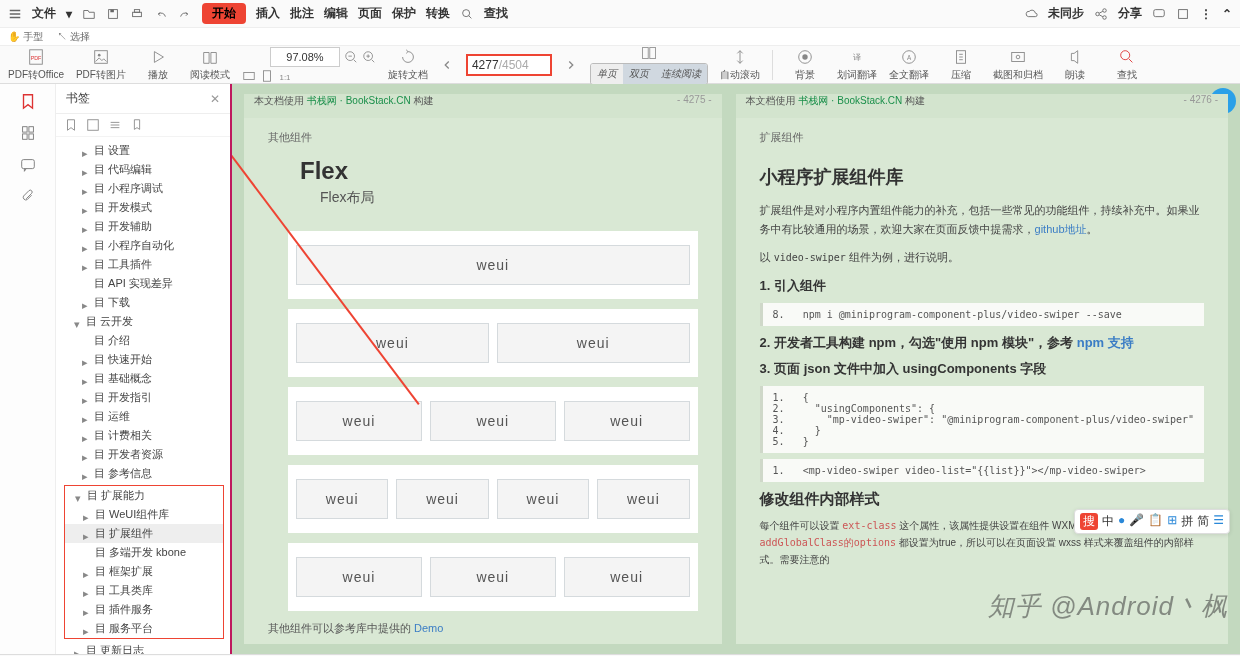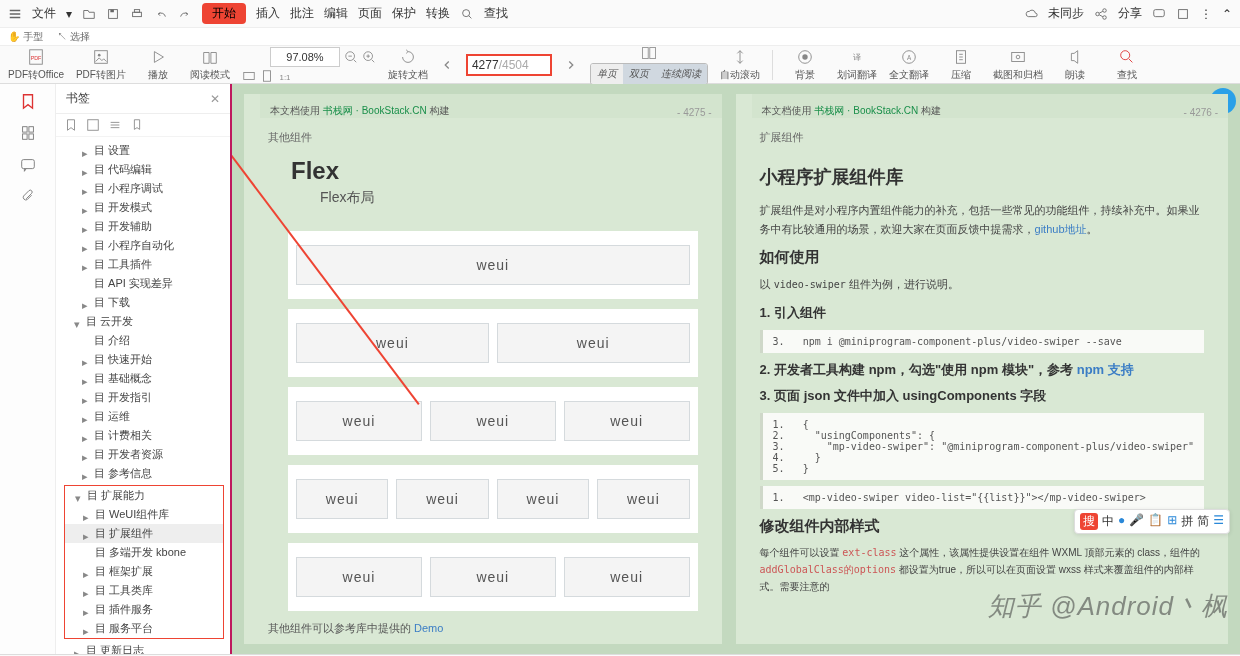--- a/index.html
+++ b/index.html
@@ -1,20 +1,20 @@
 <!DOCTYPE html>
 <html><head>
 <meta charset="utf-8">
 <style>
 * { margin:0; padding:0; box-sizing:border-box; font-family:"Microsoft YaHei",sans-serif; }
 body { width:1240px; height:656px; background:#fff; overflow:hidden; font-size:12px; color:#333; }
 .menubar { height:28px; display:flex; align-items:center; padding:0 8px; gap:6px; border-bottom:1px solid #eee; background:#fafafa;}
 .menubar .left { display:flex; align-items:center; gap:10px;}
 .menubar .right { margin-left:auto; display:flex; align-items:center; gap:10px; color:#666;}
-.mi { font-size:12px; color:#333; cursor:pointer;}
+.mi { font-size:12px; color:#333; cursor:pointer;font-weight:bold;}
 .mi.active { background:#e43; color:#000000; padding:2px 10px; border-radius:4px;}
 .icn { width:14px; height:14px; display:inline-block; color:#666;}
 .toolbar { height:38px; display:flex; align-items:center; padding:4px 8px; gap:12px; border-bottom:1px solid #ddd; background:#fafafa;}
 .tbtn { display:flex; flex-direction:column; align-items:center; font-size:10px; color:#555; gap:2px; min-width:40px;}
 .tbtn .ic { width:18px; height:18px; color:#888;}
 .tbtn-row { display:flex; align-items:center; gap:4px;}
 .zoombox { width:70px; height:20px; border:1px solid #ccc; display:flex; align-items:center; justify-content:center; font-size:11px; background:#fff;margin-left:28px;}
 .pagebox { width:86px; height:22px; border:2px solid #e43; display:flex; align-items:center; font-size:12px; background:#fff; padding:0 4px;}
 .pagebox .cur { color:#333;}
 .pagebox .tot { color:#aaa;}
@@ -30,27 +30,27 @@
 .sb-head { display:flex; align-items:center; justify-content:space-between; padding:6px 10px; font-size:12px; color:#444; border-bottom:1px solid #eee;}
 .sb-tools { padding:4px 8px; display:flex; gap:8px; color:#888; border-bottom:1px solid #f3f3f3;}
 .tree { flex:1; overflow:auto; padding:4px 0 4px 8px; font-size:11px; color:#444;}
 .tree .nd { display:flex; align-items:center; padding:2px 2px 2px 10px; gap:4px; cursor:pointer; white-space:nowrap;}
 .tree .nd .ar { width:8px; height:8px; color:#888;}
 .tree .lv1 { padding-left:18px;}
 .tree .sel { background:#eee;}
 .redbox { border:1px solid #e43;}
 .content { flex:1; background:#c3d9bf; display:flex; gap:14px; padding:10px 12px; overflow:hidden; position:relative;}
 .page { flex:1; background:#d9e8d4; display:flex; flex-direction:column; position:relative;}
-.phead { height:24px; display:flex; align-items:flex-end; justify-content:space-between; padding:0 10px; font-size:10px; background:#d3e4ce;margin-left:16px;}
+.phead { height:24px; display:flex; align-items:flex-start; justify-content:space-between; padding:0 10px; font-size:10px; background:#d3e4ce;}
 .phead .src { color:#555;}
 .phead .src b { color:#1a8f4a; font-weight:normal;}
 .phead .pn { color:#999;}
 .pbody { flex:1; padding:12px 24px; overflow:hidden; font-size:12px; color:#333;}
 .p-left .sec { font-size:11px; color:#666;}
-.p-left h1 { font-size:24px; font-weight:600; margin:12px 3px 4px;}
+.p-left h1 { font-size:24px; font-weight:600; margin:12px 12px 4px;}
 .p-left h3 { font-size:14px; font-weight:500; color:#555; margin-bottom:24px;margin-left:32px;}
 .flex-demo { background:#fff; display:flex; flex-wrap:wrap; gap:8px; padding:14px 8px; margin-bottom:10px;}
 .flex-demo .c { flex:1; min-width:70px; height:40px; border:1px solid #d5dadd; background:#f4f4f4; display:flex; align-items:center; justify-content:center; font-size:14px; color:#555; letter-spacing:1px;}
 .flex-demo.full .c { min-width:100%;}
 .flex-demo.half .c { min-width:45%;}
 .p-left .note { font-size:11px; color:#555; margin-top:6px;}
 .p-left .note a { color:#3b7dc5;}
 .p-right h2 { font-size:18px; font-weight:600; margin-bottom:12px;}
 .p-right p { font-size:11px; color:#444; line-height:1.7; margin-bottom:10px;}
 .p-right a { color:#3b7dc5;}
@@ -496,24 +496,23 @@
 
     <div class="page p-right">
       <div class="phead">
         <span class="src"><span>本文档使用</span> <b>书栈网 · BookStack.CN</b> <span>构建</span></span>
         <span class="pn">- 4276 -</span>
       </div>
       <div class="pbody">
         <div class="sec" style="font-size:11px;color:#666;margin-bottom:20px">扩展组件</div>
         <h2>小程序扩展组件库</h2>
         <p><span>扩展组件是对小程序内置组件能力的补充，包括一些常见的功能组件，持续补充中。如果业务中有比较通用的场景，欢迎大家在页面反馈中提需求，</span><a>github地址</a><span>。</span></p>
-        <h3 class="g">如何使用</h3>
         <p><span>以 </span><code>video-swiper</code><span> 组件为例，进行说明。</span></p>
         <h4>1. 引入组件</h4>
-        <div class="codebox">3.   npm i @miniprogram-component-plus/video-swiper --save</div>
+        <div class="codebox">8.   npm i @miniprogram-component-plus/video-swiper --save</div>
         <h4><span>2. 开发者工具构建 npm，勾选"使用 npm 模块"，参考 </span><a>npm 支持</a></h4>
         <h4>3. 页面 json 文件中加入 usingComponents 字段</h4>
         <div class="codebox">1.   {
 2.     "usingComponents": {
 3.       "mp-video-swiper": "@miniprogram-component-plus/video-swiper"
 4.     }
 5.   }</div>
         <div class="codebox">1.   &lt;mp-video-swiper video-list="{{list}}"&gt;&lt;/mp-video-swiper&gt;</div>
         <h3 class="g">修改组件内部样式</h3>
         <p style="font-size:10px"><span>每个组件可以设置 </span><code style="color:#c55">ext-class</code><span> 这个属性，该属性提供设置在组件 WXML 顶部元素的 class，组件的</span><br><code style="color:#c55">addGlobalClass的options</code><span> 都设置为true，所以可以在页面设置 wxss 样式来覆盖组件的内部样式。需要注意的</span></p>

